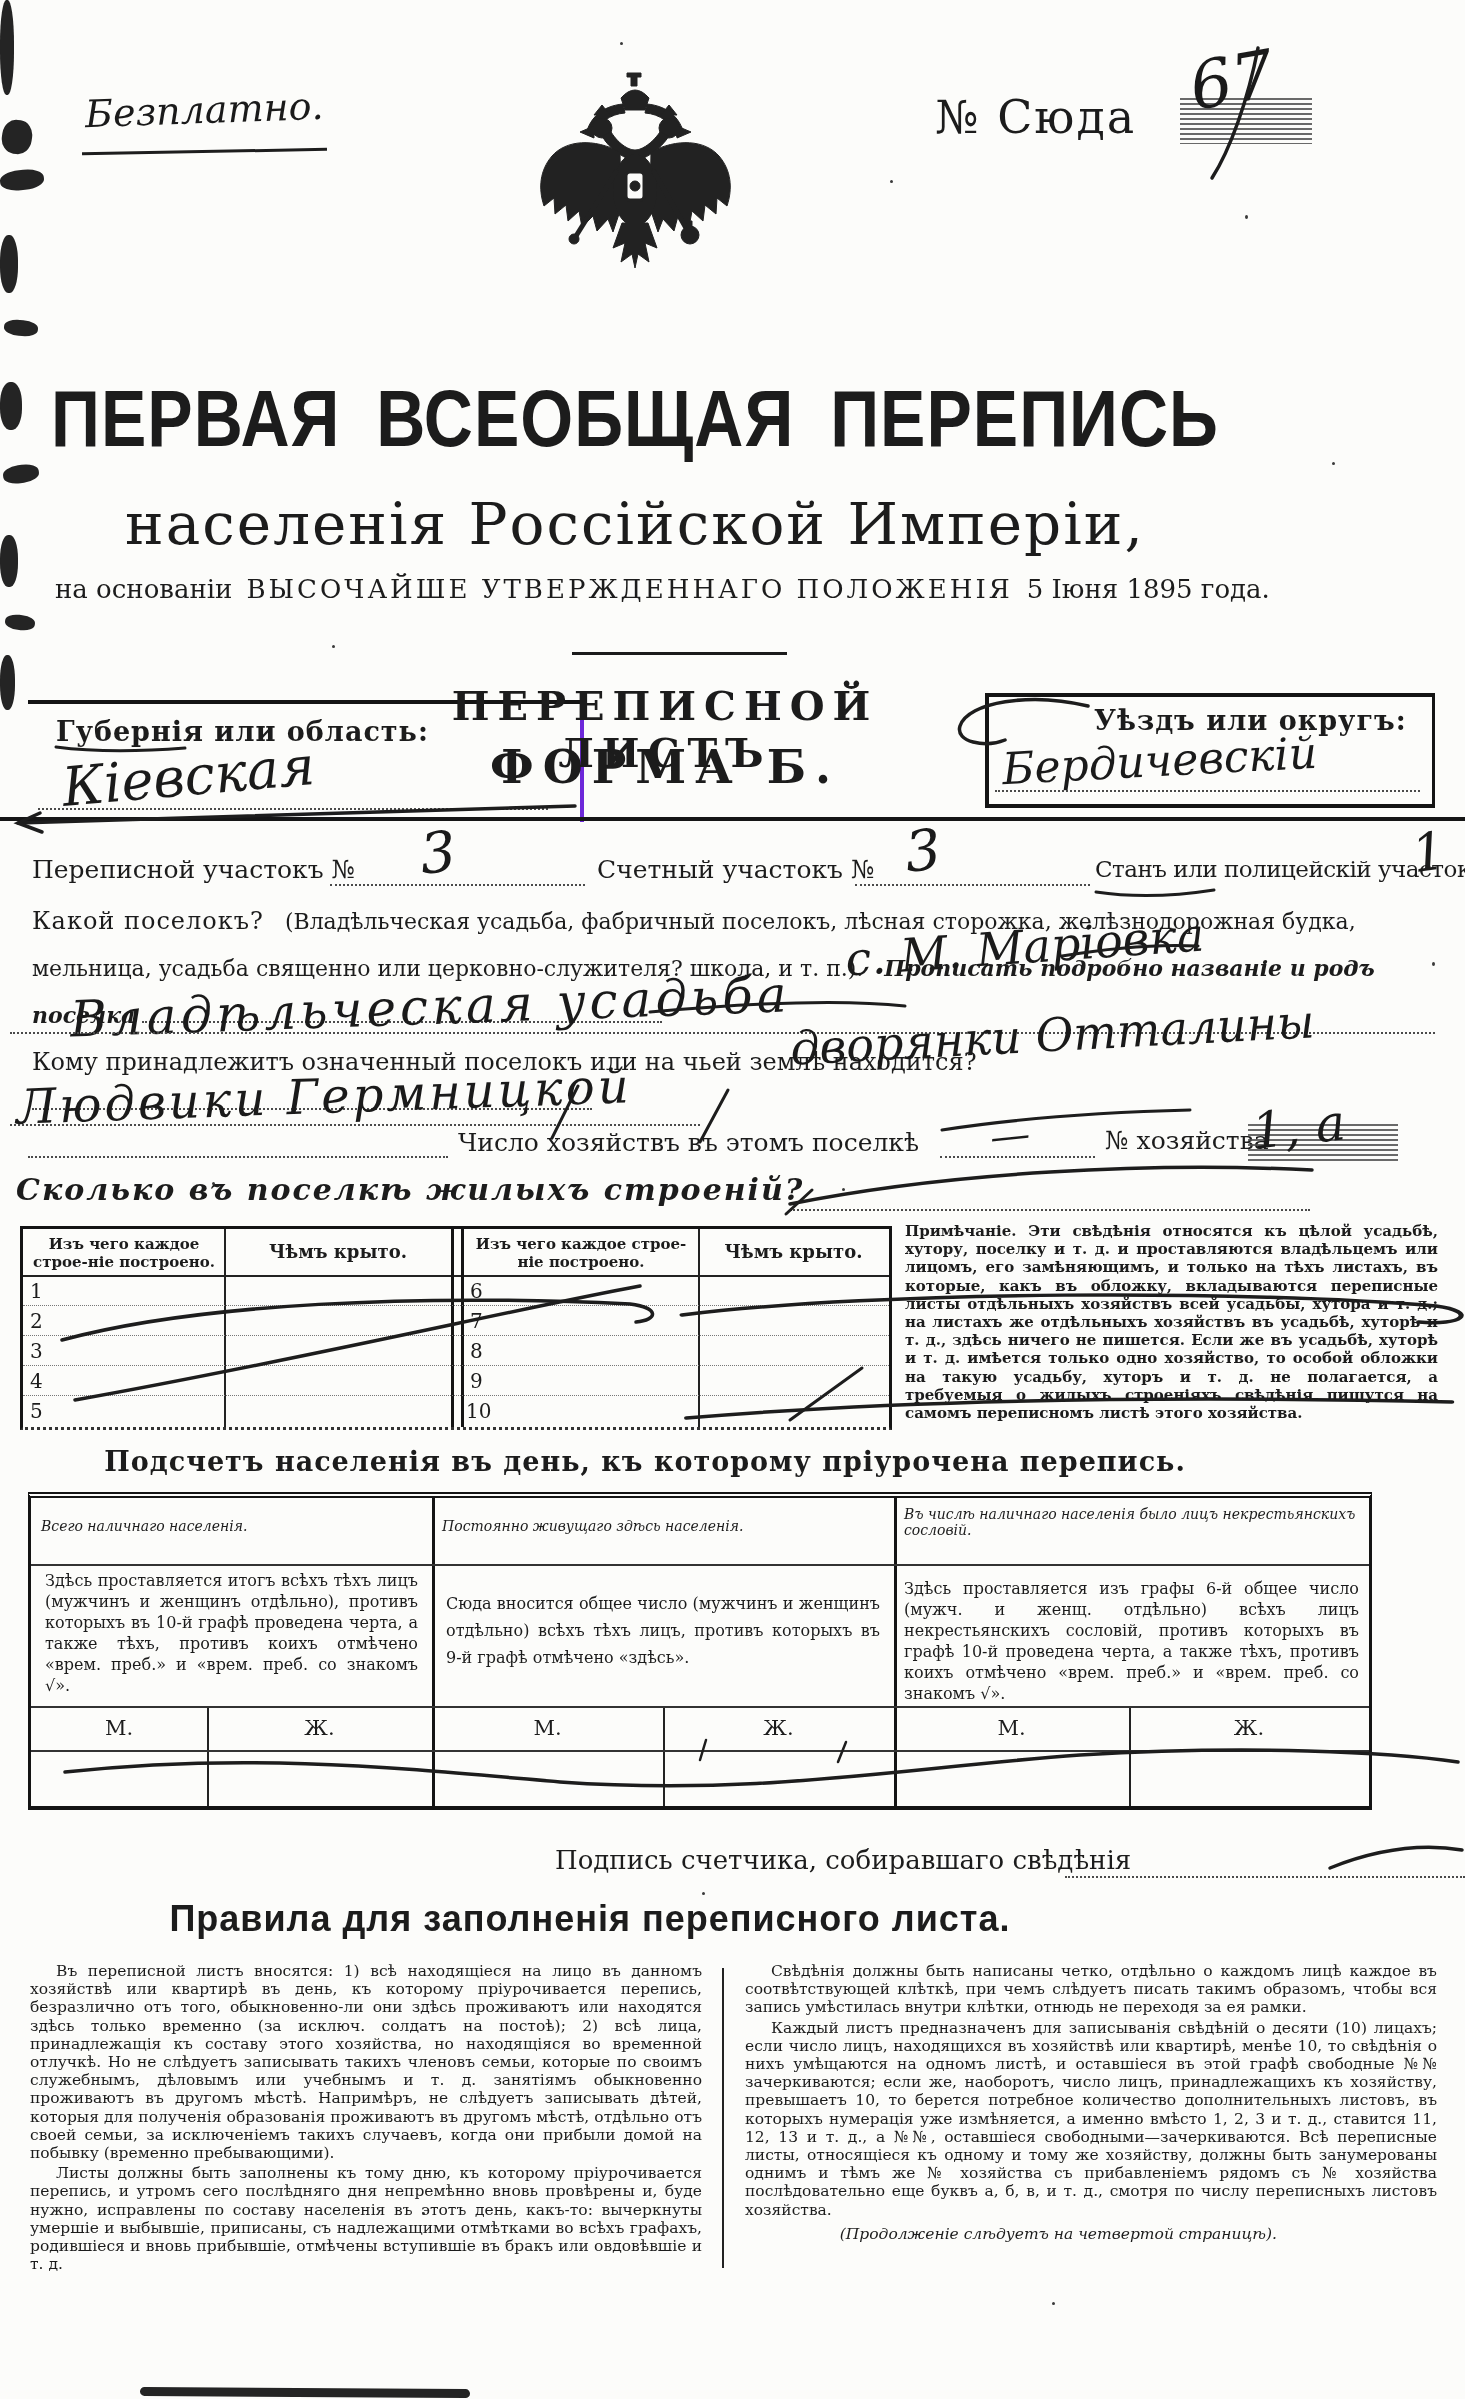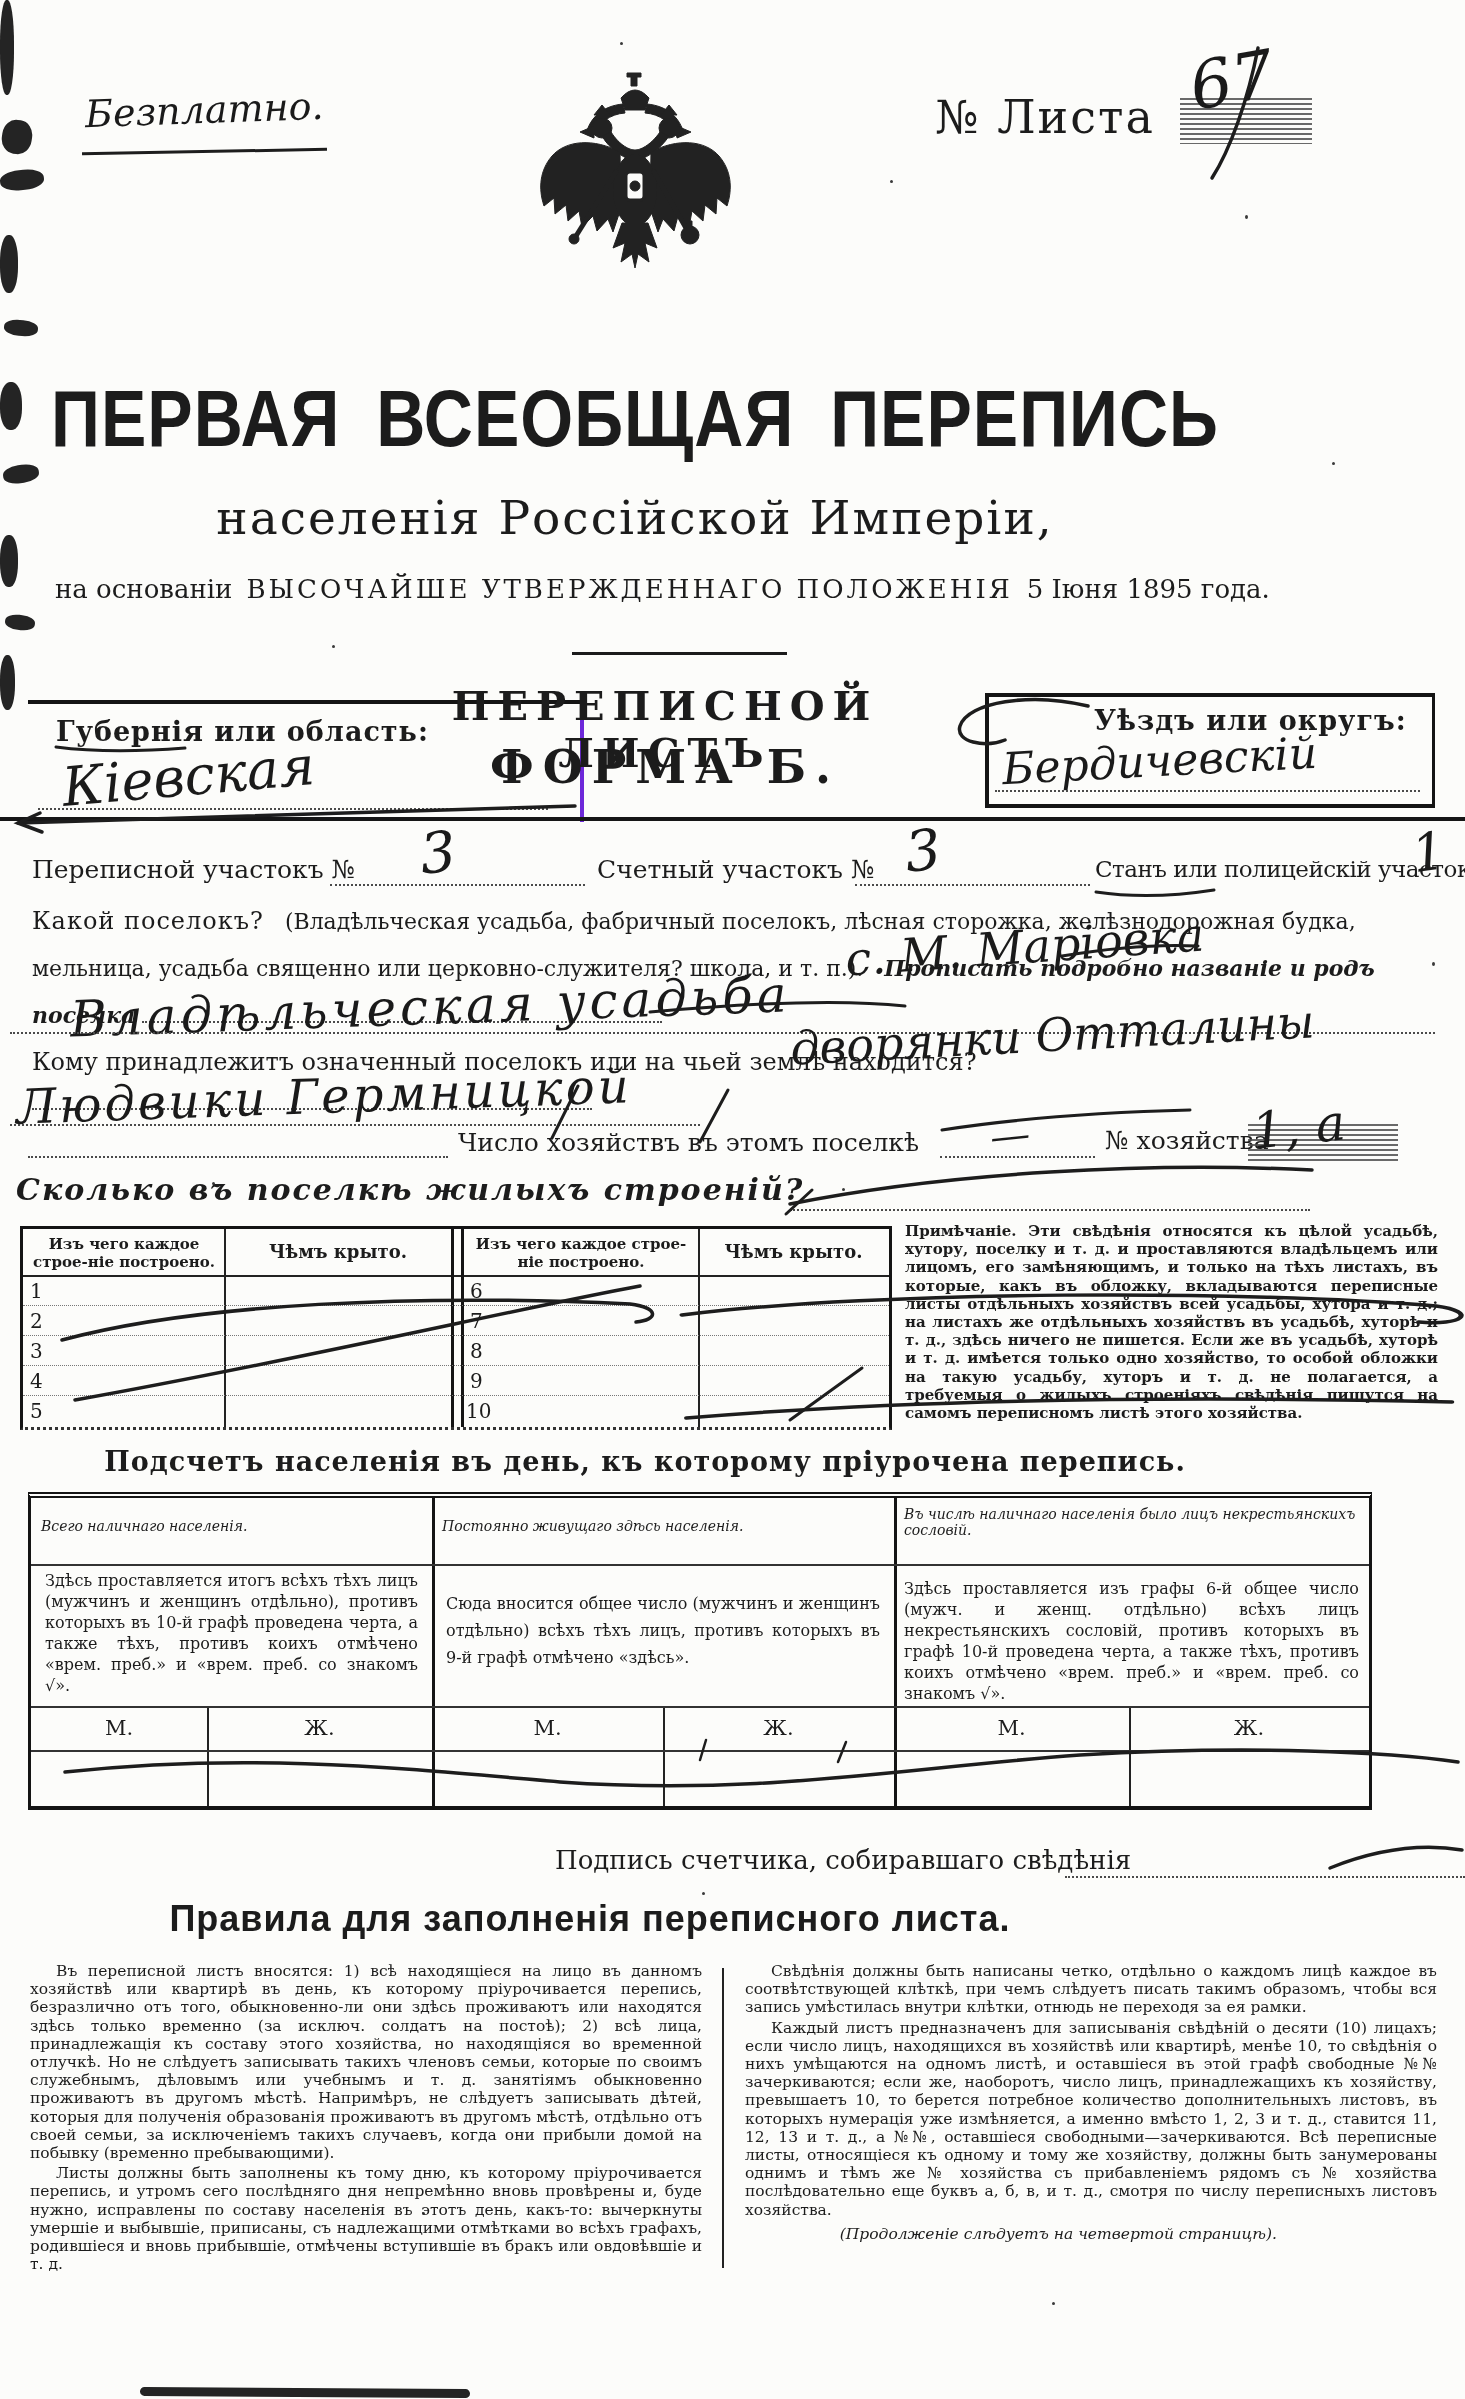--- a/index.html
+++ b/index.html
@@ -98,26 +98,26 @@
         <path d="M126 104 L158 160" stroke-width="5" fill="none" stroke-linecap="round"></path>
         <circle cx="162" cy="167" r="9"></circle>
         <rect x="160" y="153" width="4" height="6"></rect>
 
         <rect x="98" y="104" width="18" height="28" rx="4" fill="#fcfcfa" stroke-width="3"></rect>
         <circle cx="107" cy="118" r="5" fill="#222"></circle>
       </g>
     </svg>
   </div>
 
-  <div class="abs serif" style="left:935px;top:90px;font-size:46px;letter-spacing:2px;">№ Листа</div>
+  <div class="abs serif" style="left:935px;top:90px;font-size:46px;letter-spacing:2px;">№ Сюда</div>
   <div class="abs hatch" style="left:1180px;top:98px;width:132px;height:46px;"></div>
   <div class="abs hand" style="left:1190px;top:42px;font-size:66px;transform:rotate(-10deg);">67</div>
 
   <div class="abs sans" style="left:0;top:372px;width:1270px;text-align:center;font-size:68px;font-weight:bold;word-spacing:16px;letter-spacing:1px;transform:scale(1,1.18);transform-origin:top center;">ПЕРВАЯ ВСЕОБЩАЯ ПЕРЕПИСЬ</div>
-  <div class="abs serif" style="left:0;top:490px;width:1270px;text-align:center;font-size:47px;letter-spacing:2px;">населенія Россійской Имперіи,</div>
+  <div class="abs serif" style="left:0;top:490px;width:1270px;text-align:center;font-size:58px;letter-spacing:2px;">населенія Россійской Имперіи,</div>
   <div class="abs" style="left:55px;top:574px;display:flex;gap:14px;align-items:baseline;">
     <span class="serif" style="font-size:26px;">на основаніи</span>
     <span class="serif" style="font-size:26px;letter-spacing:3px;">ВЫСОЧАЙШЕ УТВЕРЖДЕННАГО ПОЛОЖЕНІЯ</span>
     <span class="serif" style="font-size:26px;">5 Іюня 1895 года.</span>
   </div>
   <div class="abs" style="left:572px;top:652px;width:215px;height:3px;background:#1b1b1b;"></div>
 
   <div class="abs" style="left:28px;top:700px;width:552px;height:118px;border-top:4px solid #141414;border-right:4px solid #6d28d9;">
     <div class="abs boxlabel" style="left:28px;top:12px;">Губернія или область:</div>
   </div>

